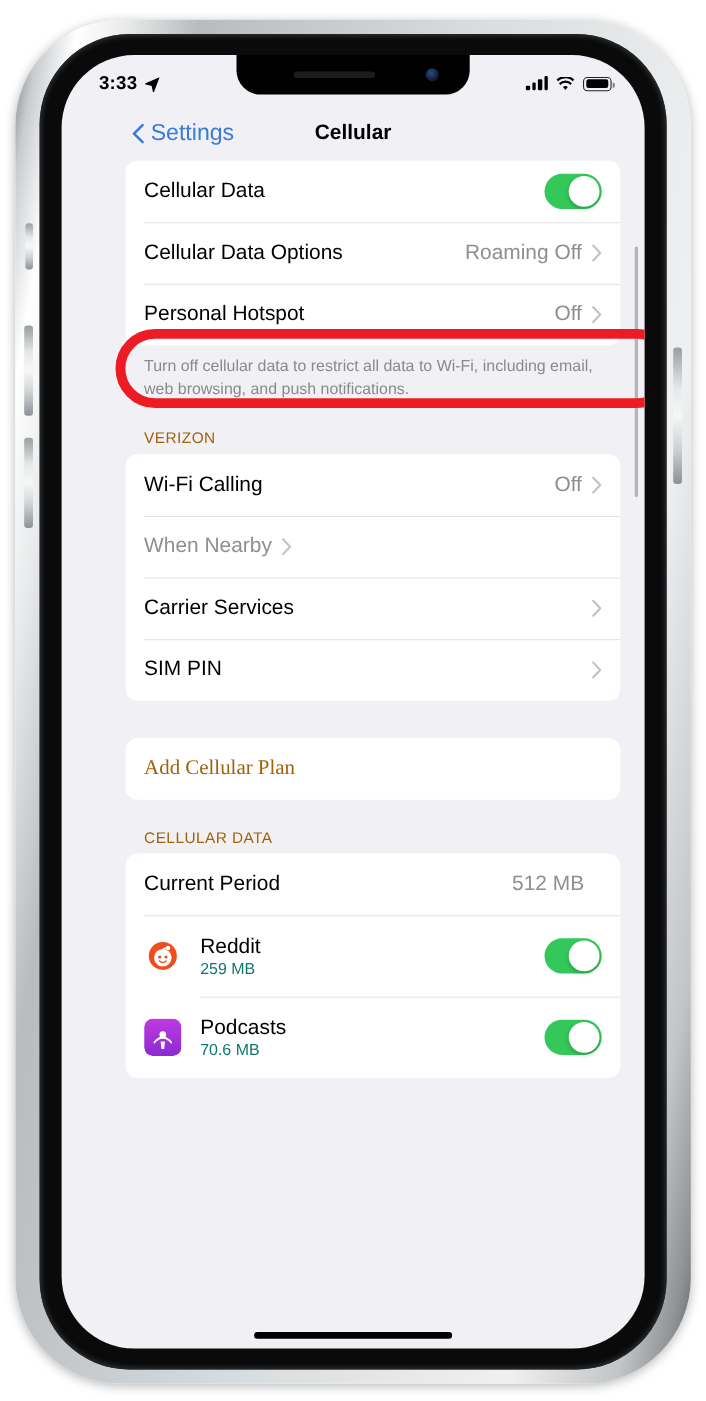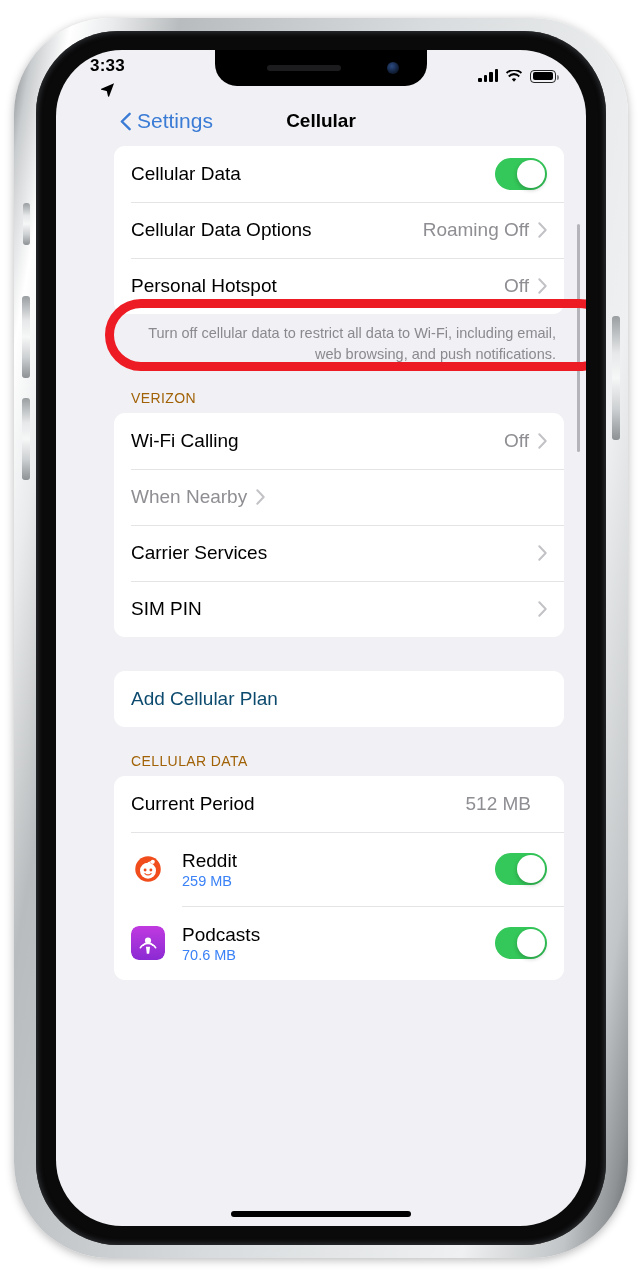--- a/index.html
+++ b/index.html
@@ -67,21 +67,21 @@
     background: radial-gradient(circle at 40% 35%, #2b4b82 0%, #13233f 55%, #070a10 100%);
   }
 
   
   #status-bar {
     position: absolute; top: 0; left: 0; right: 0; height: 46px;
     display: flex; align-items: center; justify-content: space-between;
     padding: 6px 30px 0 34px;
     z-index: 6;
   }
-  #status-left { display: flex; align-items: center; gap: 6px; flex-direction: column; }
+  #status-left { display: flex; align-items: center; gap: 6px; }
   #status-time { font-size: 17px; font-weight: bold; color: #000; letter-spacing: .2px; }
   #status-right { display: flex; align-items: center; gap: 7px; }
 
   .bars { display: flex; align-items: flex-end; gap: 2px; height: 12px; }
   .bars i { display: block; width: 3.5px; background: #000; border-radius: 1px; }
   .bars i:nth-child(1){height:4px}.bars i:nth-child(2){height:7px}
   .bars i:nth-child(3){height:10px}.bars i:nth-child(4){height:13px}
 
   #battery-icon { position: relative; width: 26px; height: 13px;
     border: 1.6px solid rgba(0,0,0,.85); border-radius: 4px; }
@@ -121,44 +121,43 @@
   }
   .row + .row::before {
     content:""; position:absolute; left:17px; right:0; top:0;
     height:1px; background:#e4e4e6;
   }
   .row.with-icon + .row::before { left: 68px; }
   .row-label { font-size:19px; color:#000; flex:1; }
   .row-value { font-size:19px; color:#8e8e93; margin-right:9px; white-space:nowrap; }
   .row-value.no-chevron { margin-right:16px; }
   .chevron { width:9px; height:16px; flex:0 0 auto; }
-  .row-link .row-label { color:#0c4a6e; }
+  .row-link .row-label { color:#a16207;font-family:Liberation Serif, serif; }
 
   .section-header {
     font-size:14px; color:#a16207; letter-spacing:.4px;
     padding: 26px 22px 7px 39px; text-transform:uppercase;
   }
   .footer-text {
     font-size:14.5px; color:#8a8a8e; line-height:1.42;
     padding: 9px 30px 0 39px;
-    text-align: right;
   }
 
   
   .toggle { width:52px; height:32px; border-radius:16px; background:#34c759;
     position:relative; flex:0 0 auto; cursor:pointer; }
   .toggle .knob { position:absolute; top:2px; left:22px; width:28px; height:28px;
     border-radius:50%; background:#fff; box-shadow:0 2px 4px rgba(0,0,0,.22); }
 
   
   .app-icon { width:34px; height:34px; border-radius:8px; margin-right:17px;
     flex:0 0 auto; position:relative; overflow:hidden; }
   .app-text { flex:1; display:flex; flex-direction:column; gap:1px; }
   .app-name { font-size:19px; color:#000; }
-  .app-usage { font-size:14.5px; color:#3b82f6; }
+  .app-usage { font-size:14.5px; color:#0f766e; }
   .row.app { min-height:74px; }
 
   
   #scroll-indicator {
     position:absolute; right:6px; top:78px; width:3.5px; height:228px;
     background:#b4b4ba; border-radius:2px;
   }
 
   
   #home-indicator {

